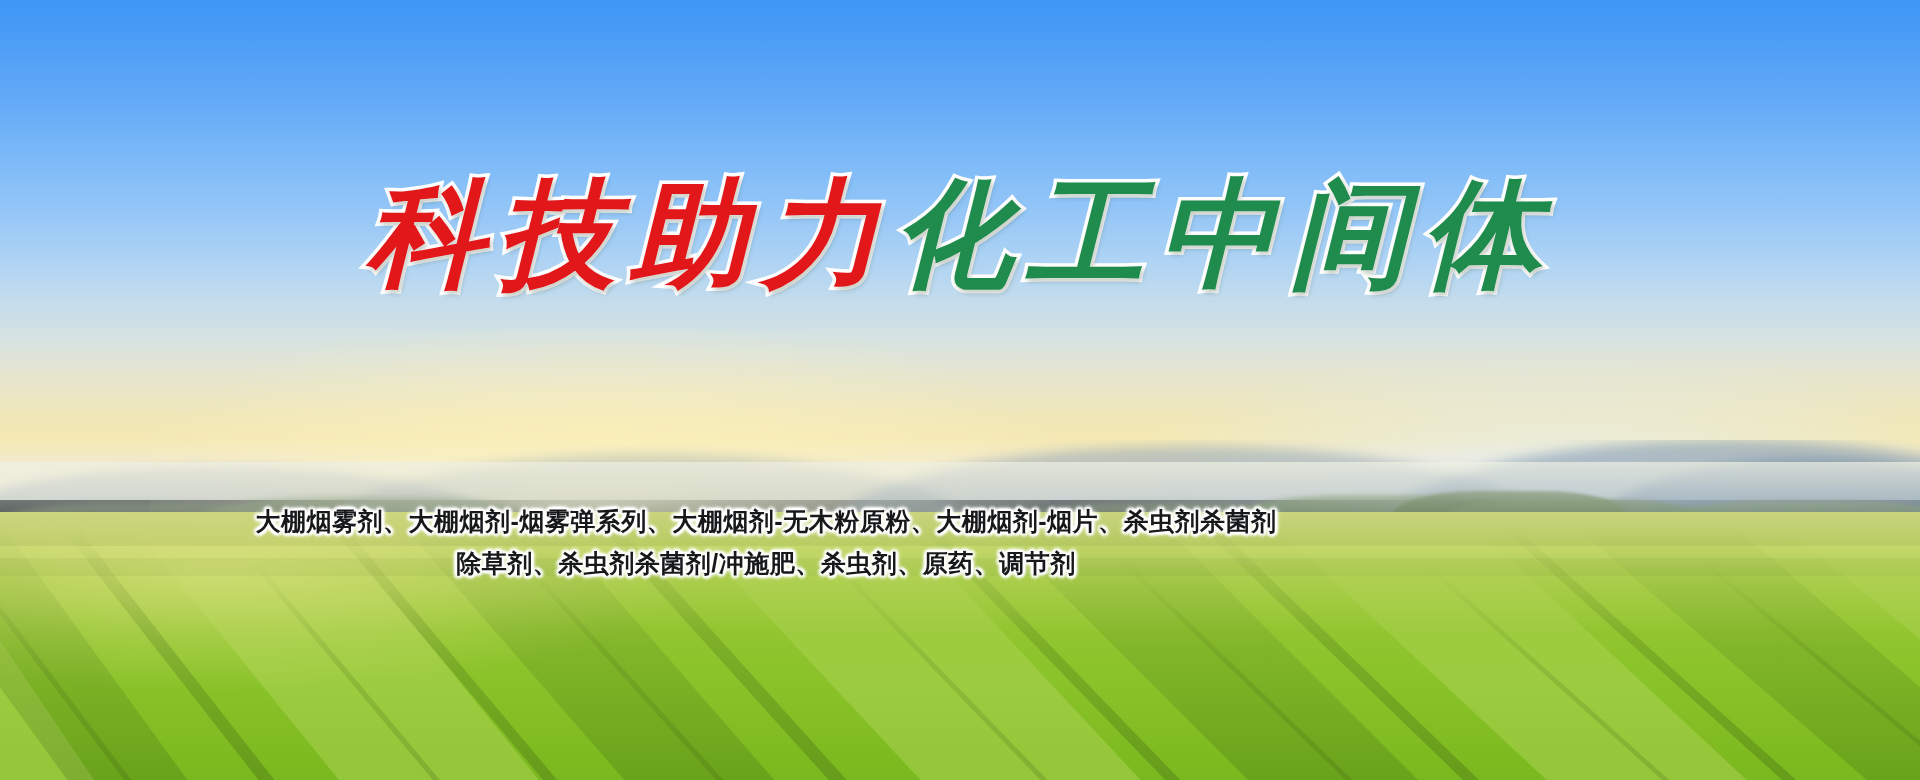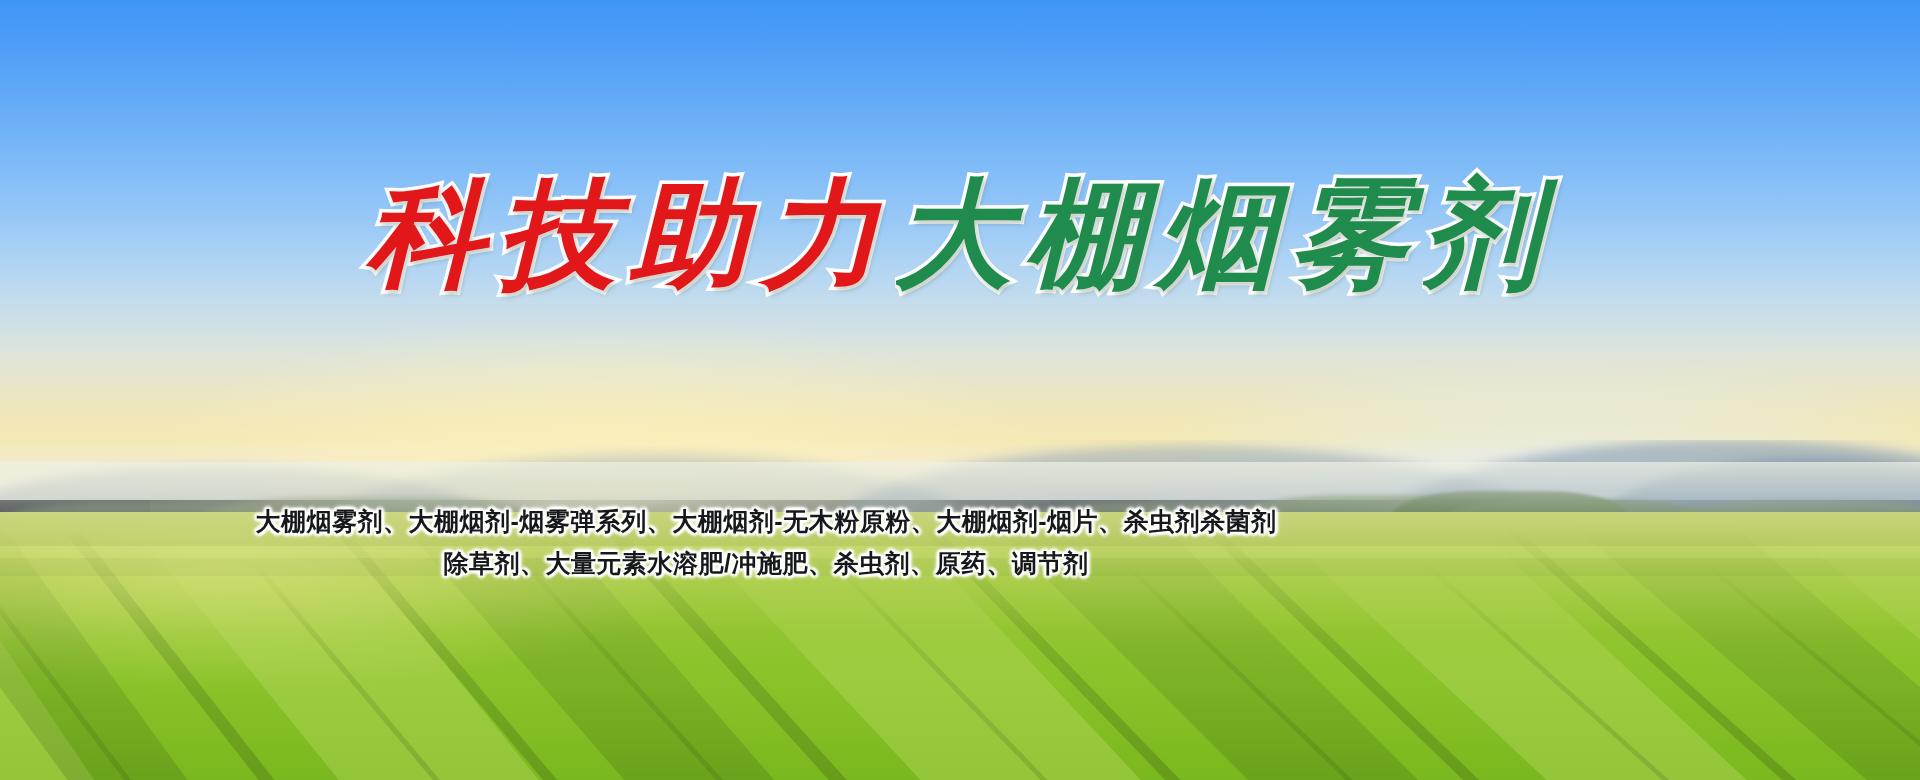--- a/index.html
+++ b/index.html
@@ -254,23 +254,23 @@
     <div class="furrow" style="left:250px;top:50px;width:7px;height:260px;transform:skewX(40deg);opacity:0.75;"></div>
     <div class="furrow" style="left:520px;top:50px;width:7px;height:260px;transform:skewX(42deg);opacity:0.7;"></div>
     <div class="furrow" style="left:830px;top:50px;width:7px;height:260px;transform:skewX(44deg);opacity:0.7;"></div>
     <div class="furrow" style="left:1120px;top:50px;width:7px;height:260px;transform:skewX(46deg);opacity:0.7;"></div>
     <div class="furrow" style="left:1420px;top:50px;width:7px;height:260px;transform:skewX(48deg);opacity:0.7;"></div>
     <div class="furrow" style="left:1700px;top:50px;width:7px;height:260px;transform:skewX(50deg);opacity:0.7;"></div>
   </div>
 
   <div class="title-wrap">
     <div class="title">
-      <span class="t-red">科技助力</span><span class="t-green">大棚烟雾剂</span>
+      <span class="t-red">科技助力</span><span class="t-green">化工中间体</span>
     </div>
   </div>
 
 
   <div class="products">
     <div class="prod-line">大棚烟雾剂、大棚烟剂-烟雾弹系列、大棚烟剂-无木粉原粉、大棚烟剂-烟片、杀虫剂杀菌剂</div>
-    <div class="prod-line">除草剂、大量元素水溶肥/冲施肥、杀虫剂、原药、调节剂</div>
+    <div class="prod-line">除草剂、杀虫剂杀菌剂/冲施肥、杀虫剂、原药、调节剂</div>
   </div>
 
 </div>
 
 </body></html>

